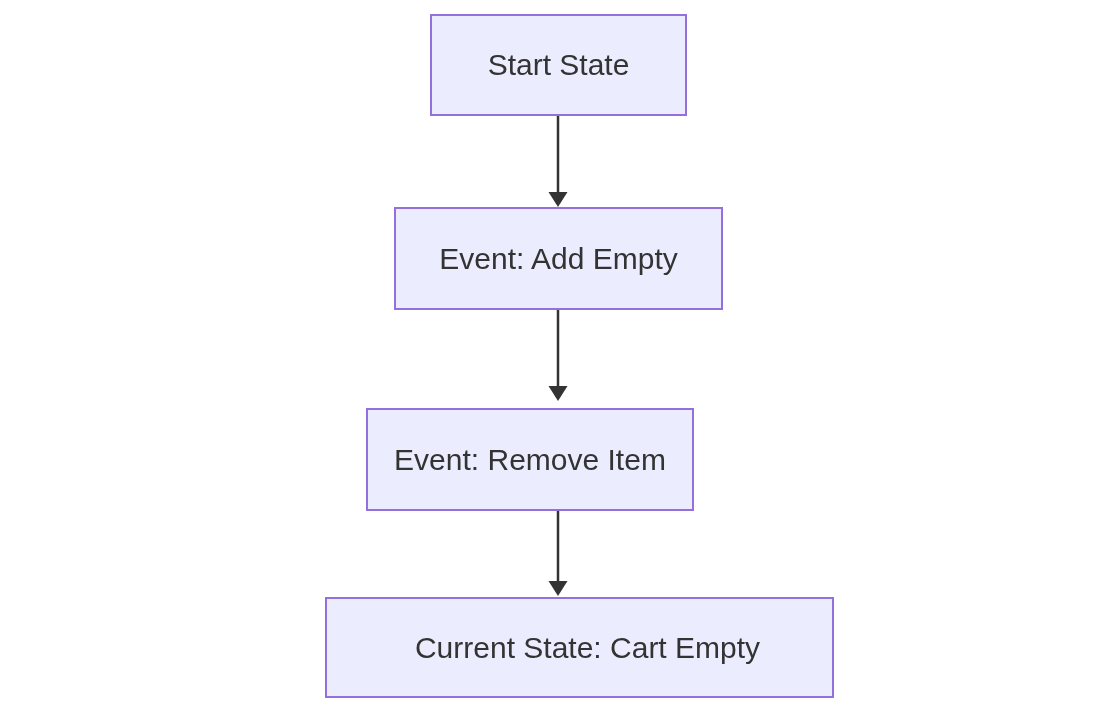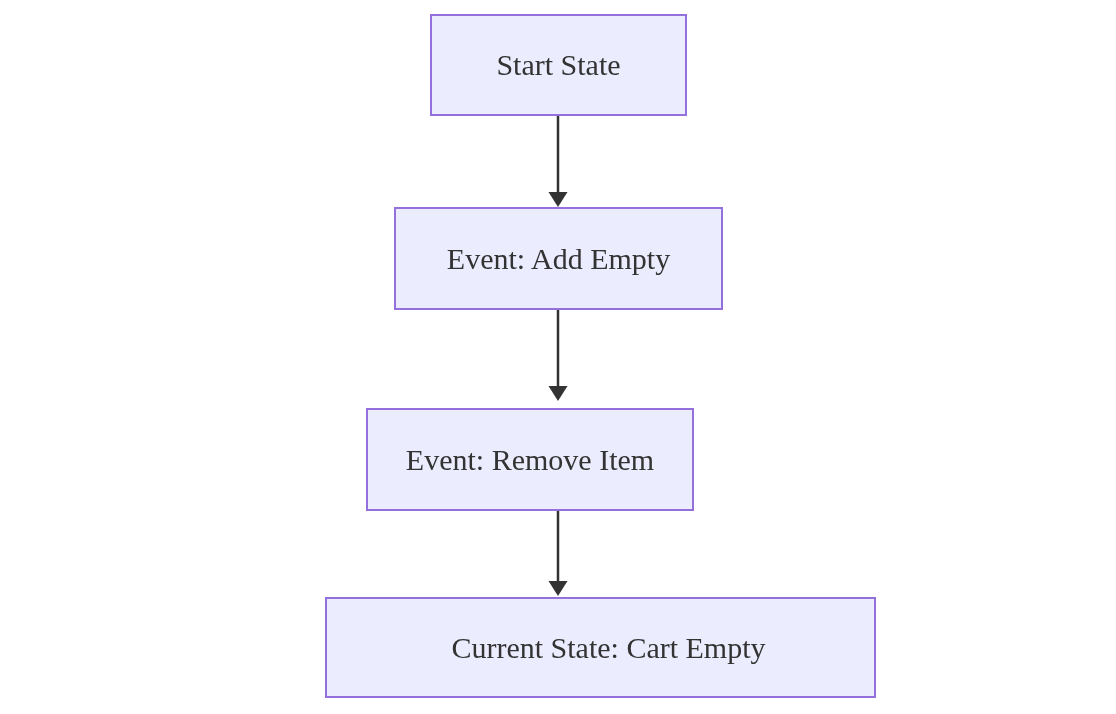--- a/index.html
+++ b/index.html
@@ -35,26 +35,25 @@
     display: flex;
     align-items: center;
     justify-content: center;
   }
   .node-label {
     color: #333333;
     font-size: 30px;
     line-height: 1.2;
     white-space: nowrap;
     text-align: center;
-    font-family: Liberation Serif, serif;
   }
   #node-0 { left: 430px; top: 14px;  width: 257px; height: 102px; }
   #node-1 { left: 394px; top: 207px; width: 329px; height: 103px; }
   #node-2 { left: 366px; top: 408px; width: 328px; height: 103px; }
-  #node-3 { left: 325px; top: 597px; width: 551px; height: 101px; padding-left: 16px; }
+  #node-3 { left: 325px; top: 597px; width: 509px; height: 101px; padding-left: 16px; }
   .edge-line {
     stroke: #333333;
     stroke-width: 2.5;
     fill: none;
   }
   .edge-head {
     fill: #333333;
     stroke: none;
   }
 </style>

